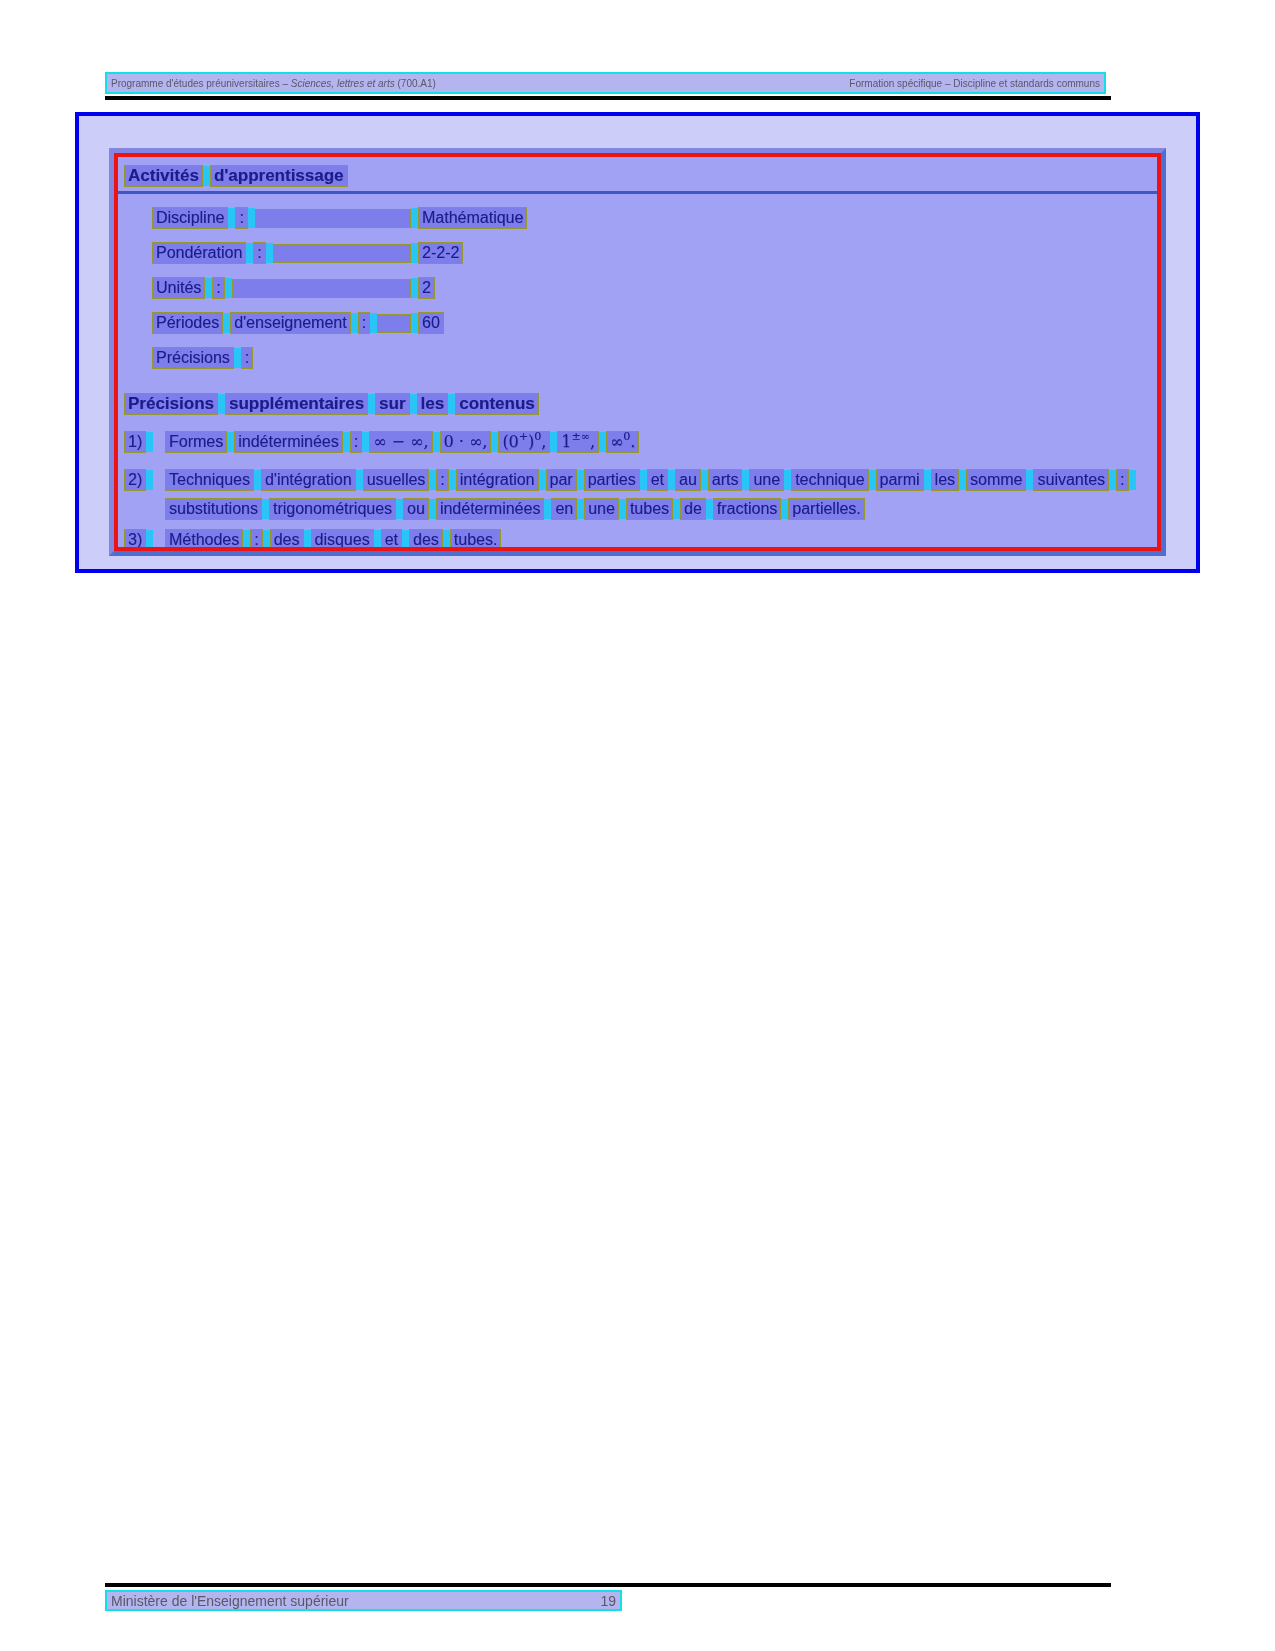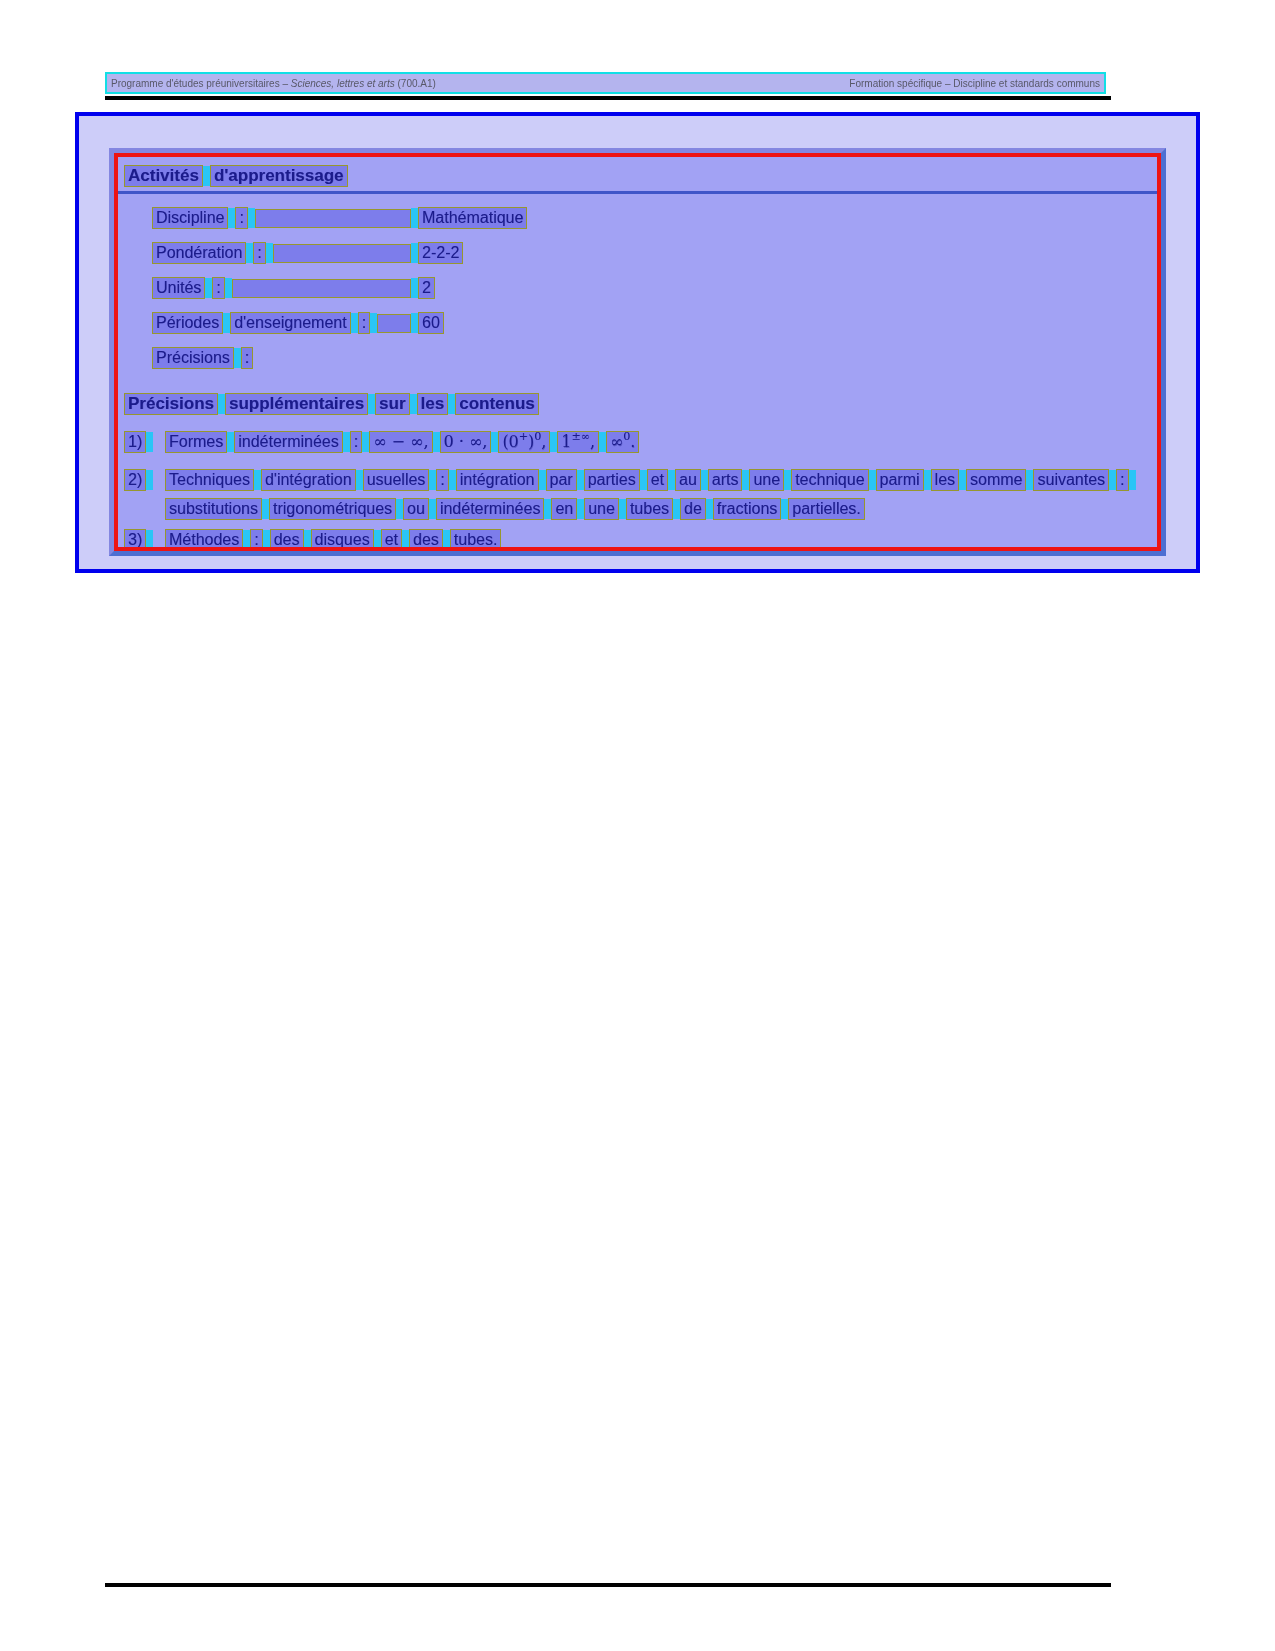--- a/index.html
+++ b/index.html
@@ -444,14 +444,18 @@
                 <span class="w">tubes.</span>
               </span>
             </span>
         </div>
 
       </div>
     </div>
   </div>
 
   <div class="blackrule footrule"></div>
+  <div class="runbar runfoot">
+    <span>Ministère de l'Enseignement supérieur</span>
+    <span>19</span>
+  </div>
 
 </div>
 
 </body></html>

